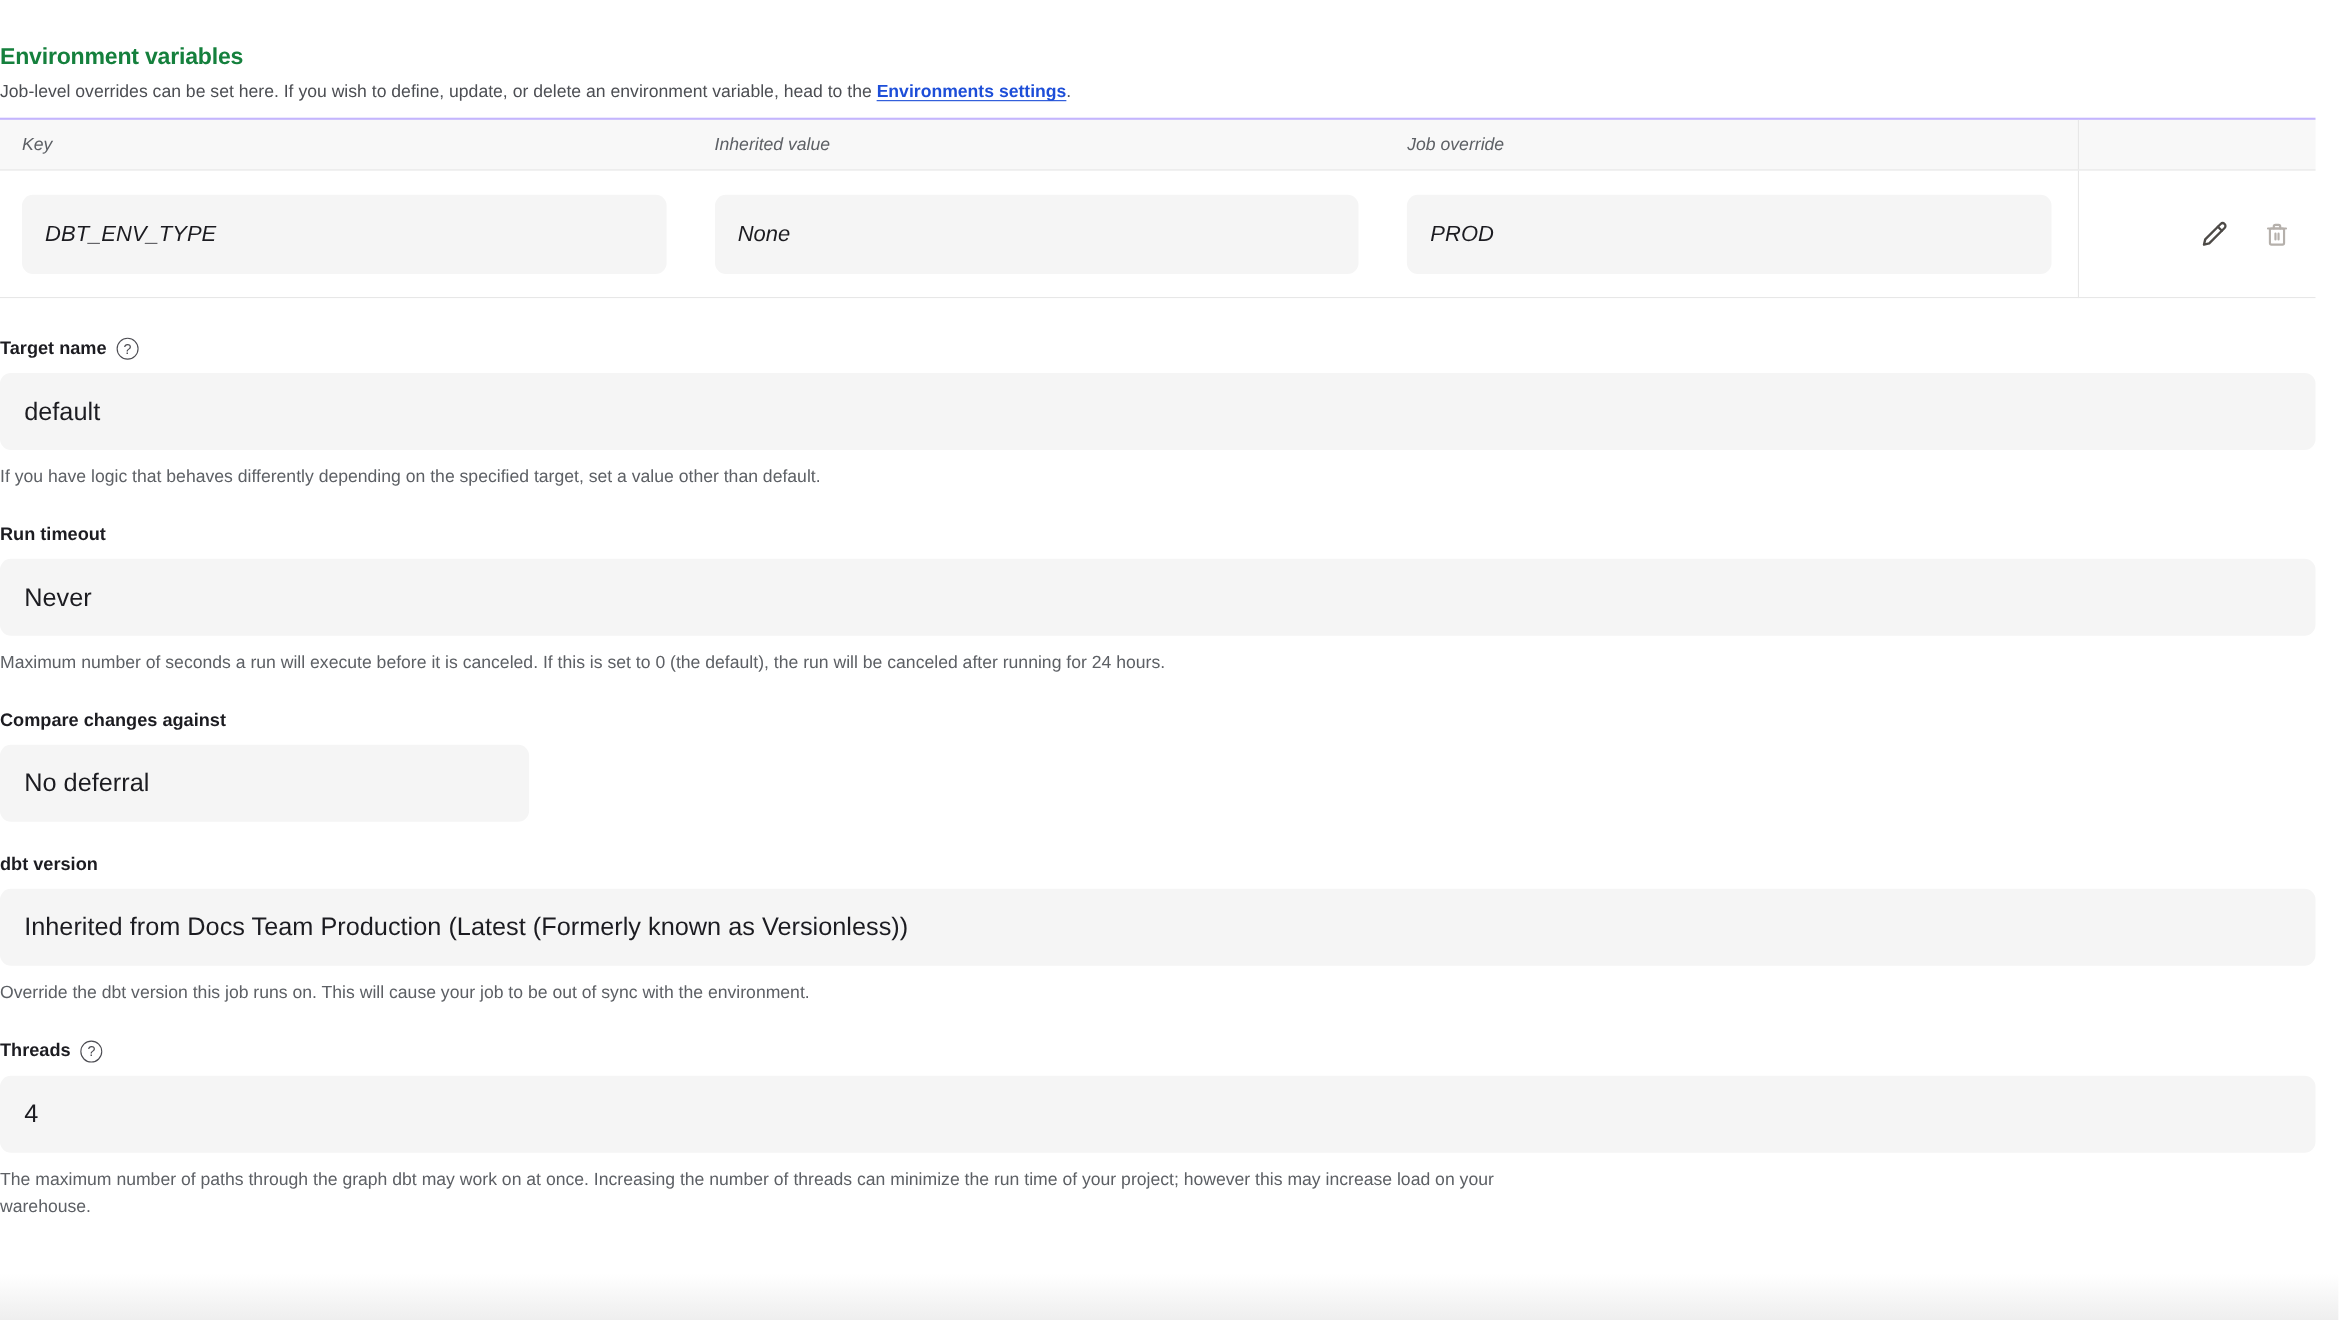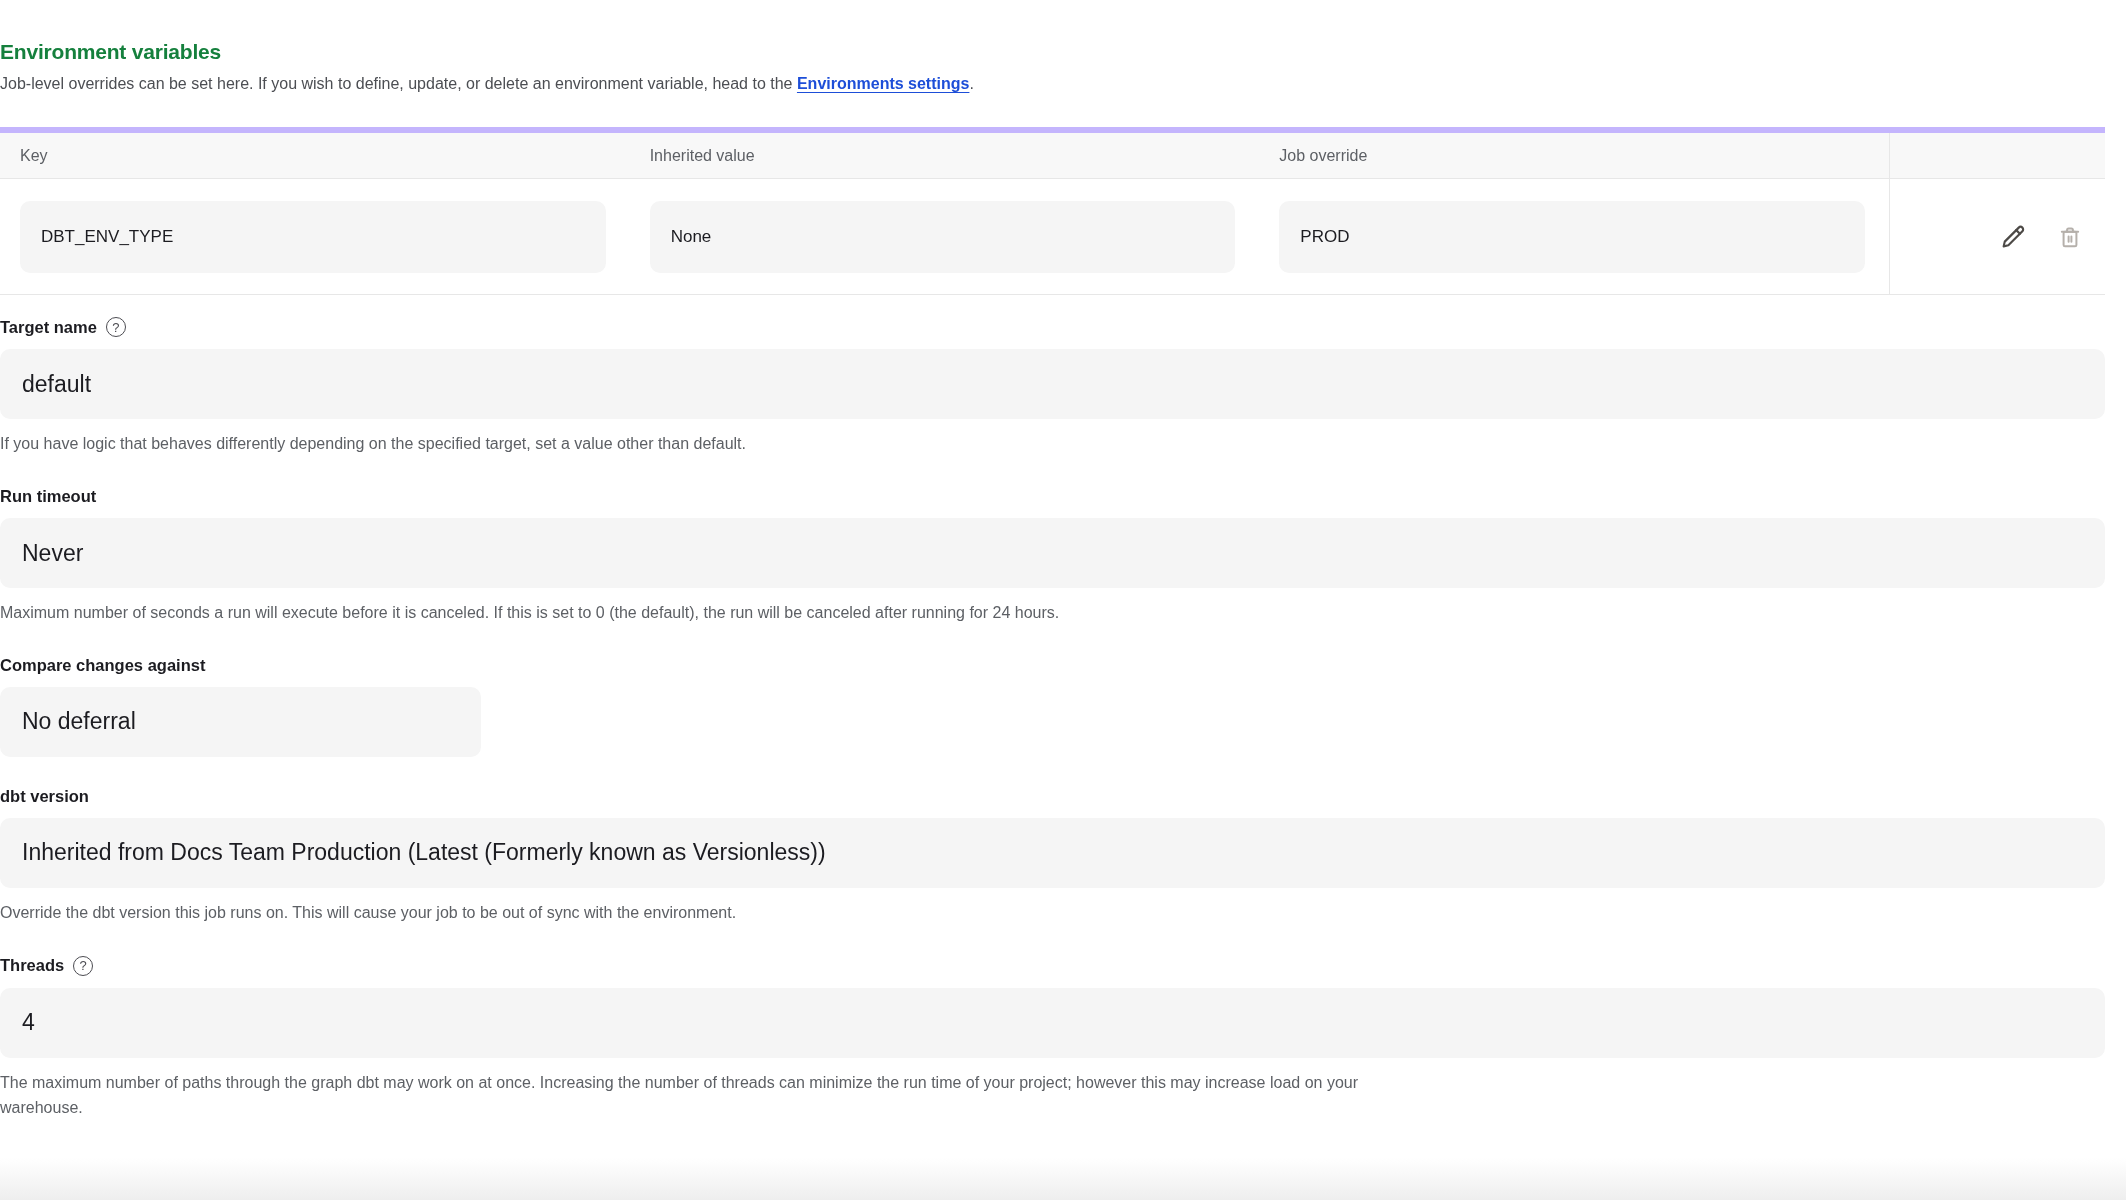--- a/index.html
+++ b/index.html
@@ -63,21 +63,21 @@
   }
   .env-link {
     color: #1d4ed8;
     font-weight: 700;
     text-decoration: underline;
     text-underline-offset: 3px;
     cursor: pointer;
   }
 
   
-  .env-table { margin-top: 32px; border-top: 6px solid #c4b5fd; }
+  .env-table { margin-top: 12px; border-top: 2px solid #c4b5fd; font-style: italic; }
   .env-header-row, .env-data-row {
     display: grid;
     grid-template-columns: 1fr 1fr 1fr 216px;
   }
   .env-header-row {
     background: #f8f8f8;
     border-bottom: 1px solid #e7e7e7;
     height: 46px;
     align-items: center;
   }
@@ -92,37 +92,37 @@
     border-bottom: 1px solid #e7e7e7;
   }
   .env-cell { padding: 22px 24px 22px 20px; }
   .pill {
     background: #f5f5f5;
     border-radius: 10px;
     height: 72px;
     display: flex;
     align-items: center;
     padding-left: 21px;
-    font-size: 17px;
+    font-size: 20px;
     color: #1c1c21;
   }
   .env-cell.actions {
     border-left: 1px solid #e7e7e7;
     display: flex;
     align-items: center;
     padding: 0 0 0 108px;
     gap: 28px;
   }
   .icon-btn { background: none; border: none; cursor: pointer; display: flex; align-items: center; }
   .pencil-icon { color: #4d4a47; width: 30px; height: 30px; }
   .trash-icon { color: #b5b0ab; width: 28px; height: 28px; }
 
   
   .field { margin-top: 30px; }
-  .field.first { margin-top: 22px; }
+  .field.first { margin-top: 36px; }
   .field-label-row { display: flex; align-items: center; gap: 9px; }
   .field-label { font-size: 16.5px; font-weight: 700; color: #1c1c21; }
   .help-icon {
     width: 20px; height: 20px;
     border: 1.6px solid #4c4c52;
     border-radius: 50%;
     color: #4c4c52;
     font-size: 13px;
     display: inline-flex;
     align-items: center;

